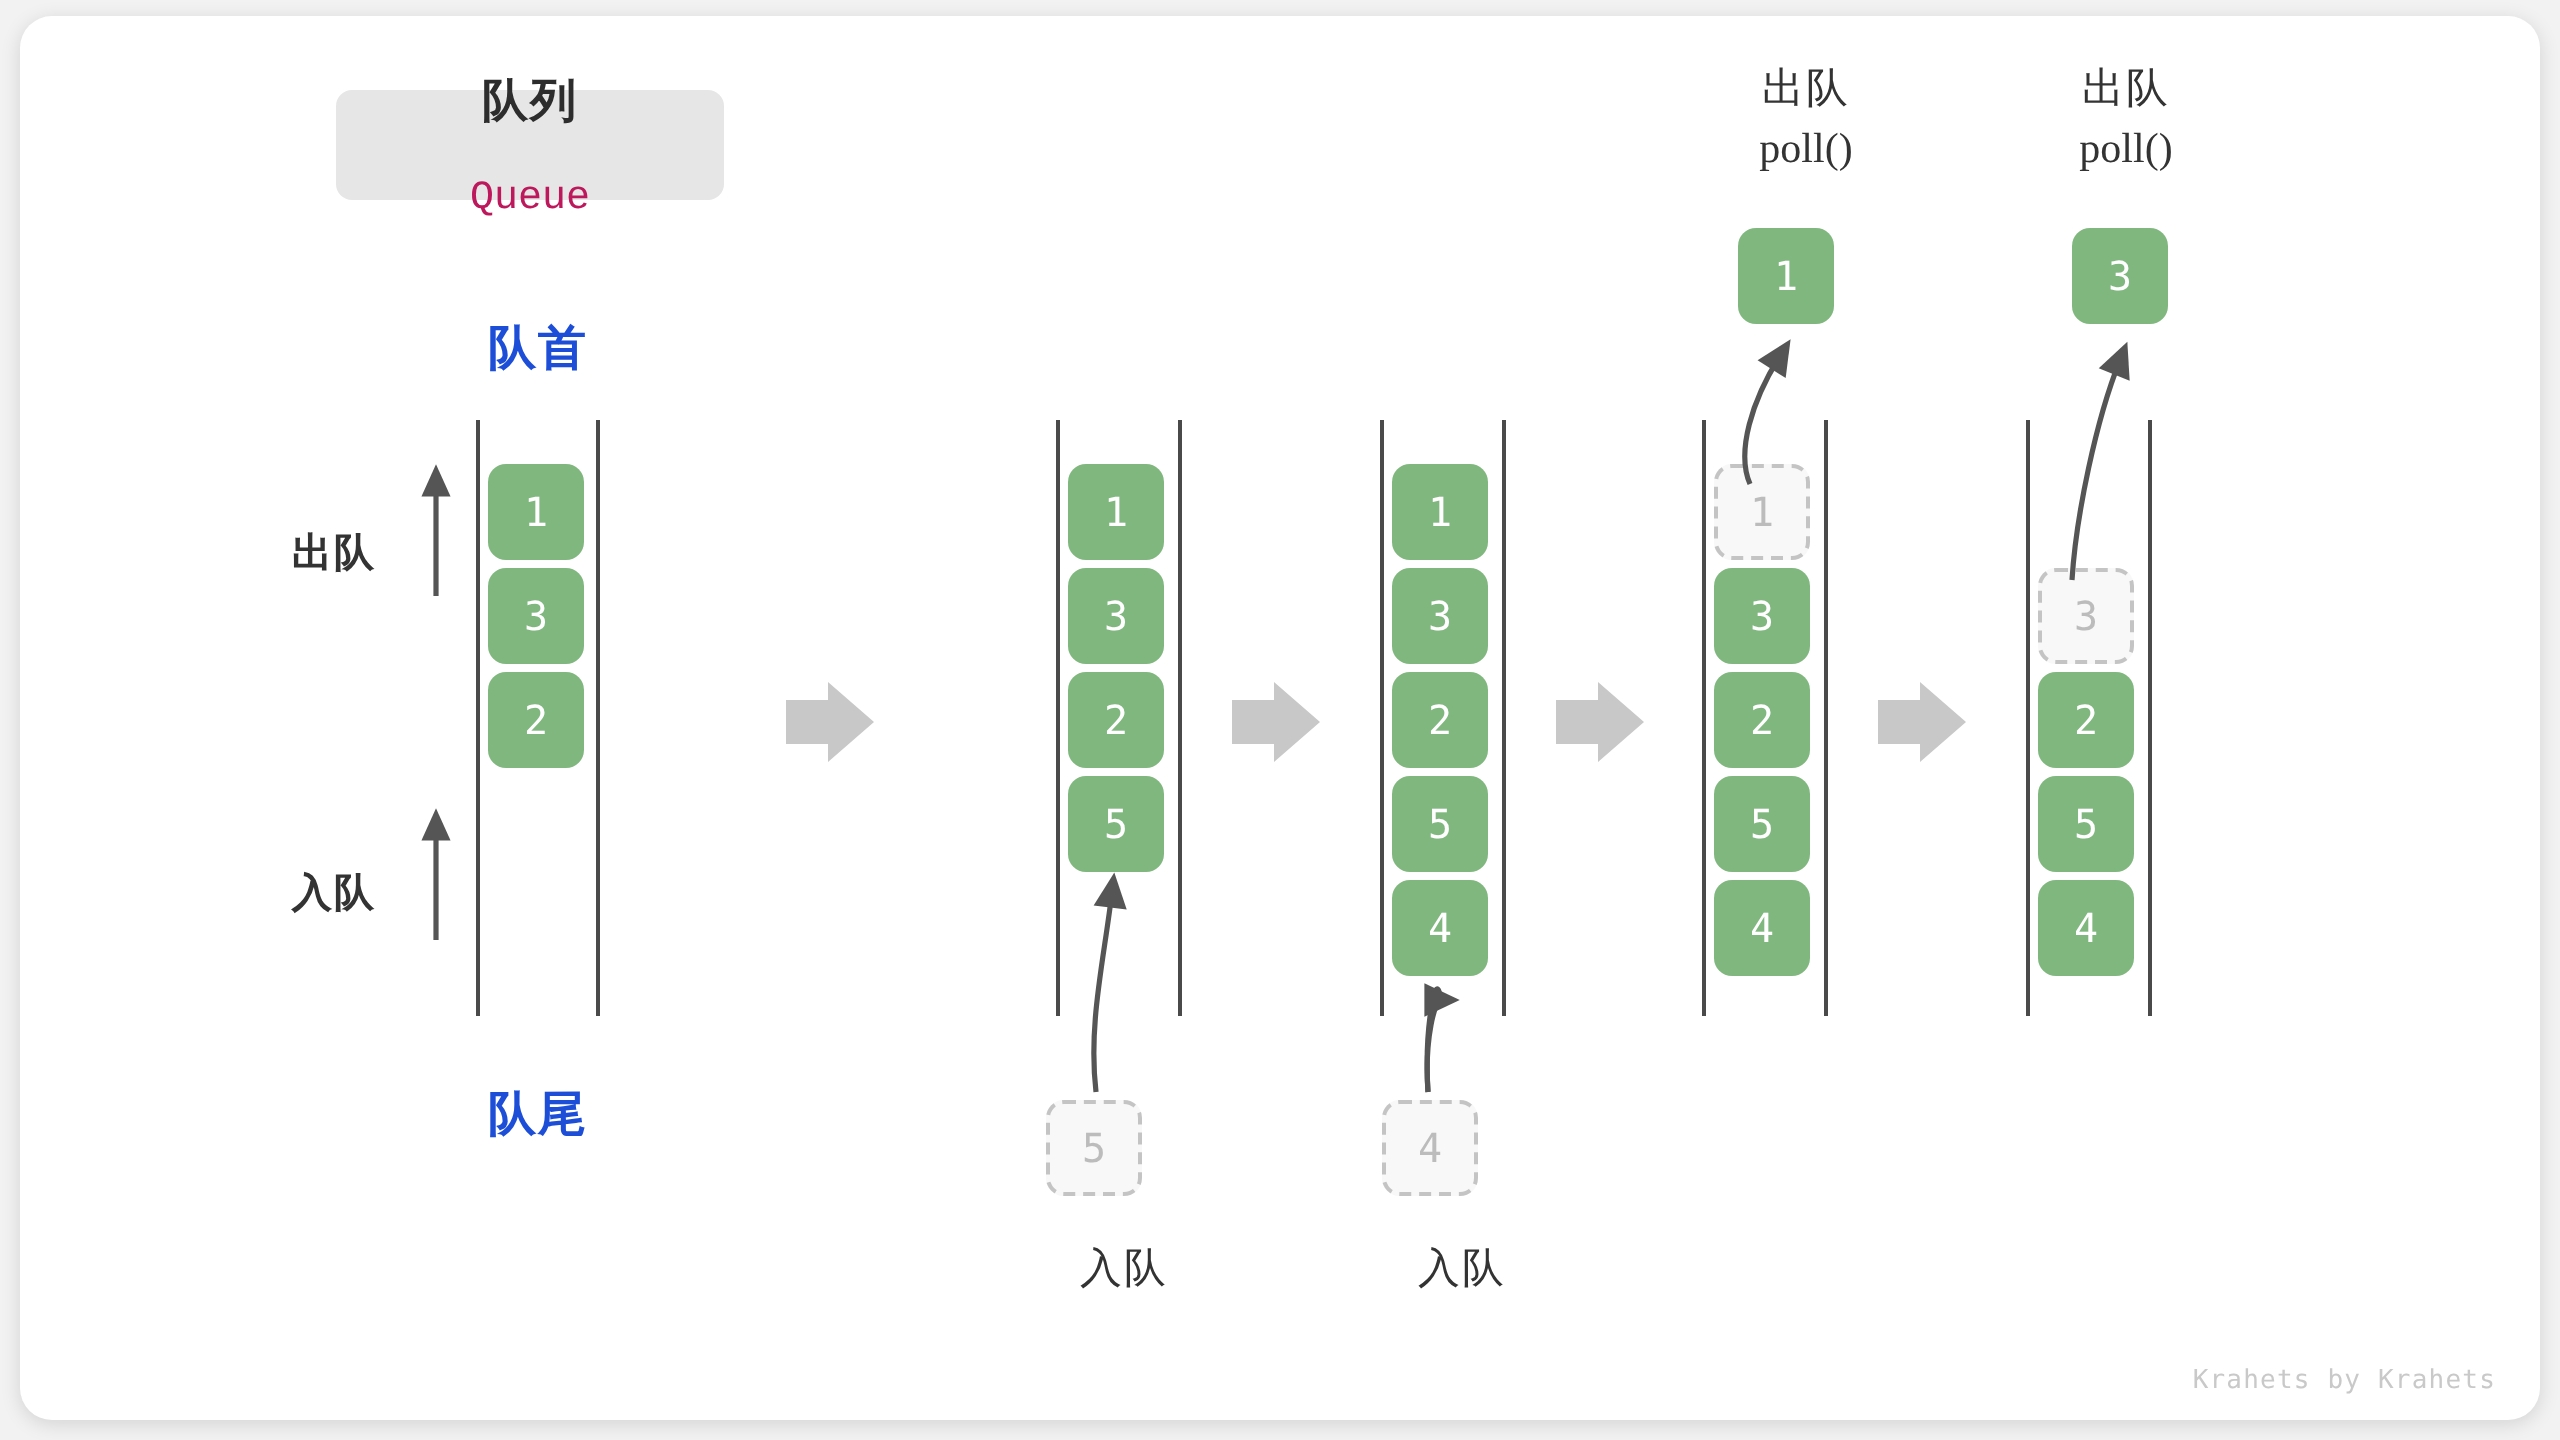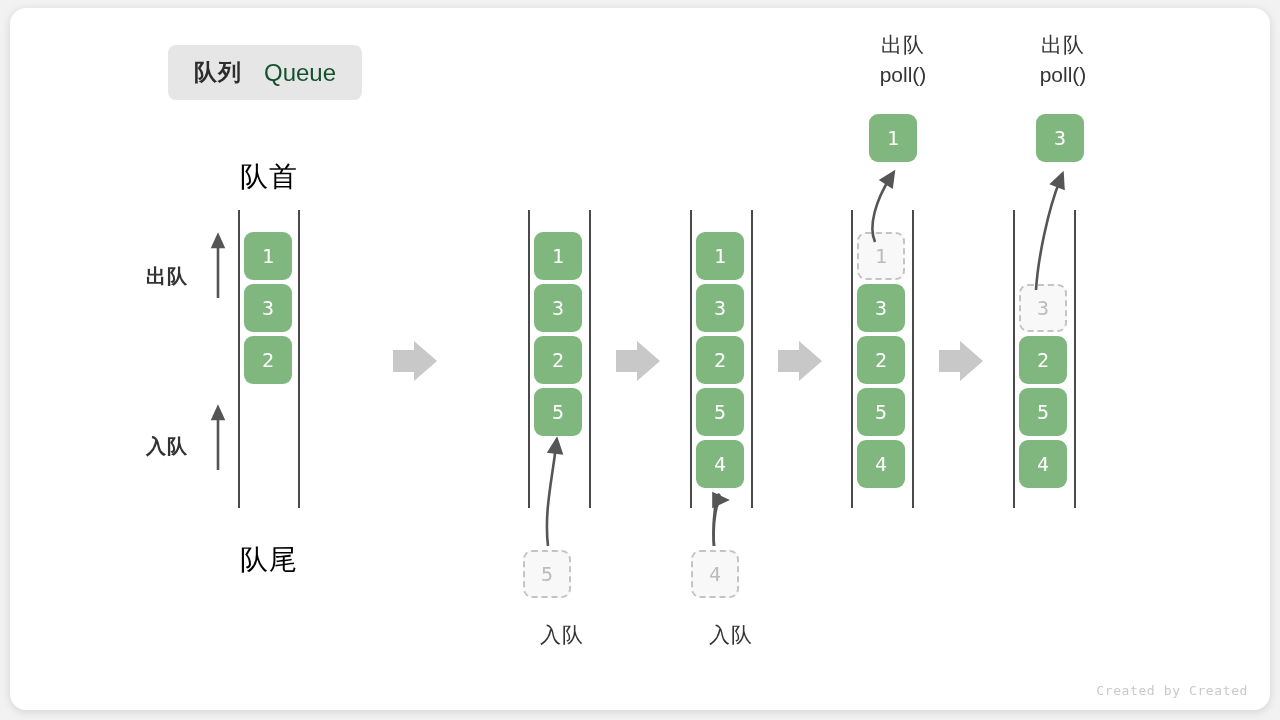--- a/index.html
+++ b/index.html
@@ -32,38 +32,39 @@
   
   #title-badge {
     left: 168px; top: 45px;
     width: 194px; height: 55px;
     background: #e6e6e6;
     border-radius: 8px;
     display: flex;
     align-items: center;
     justify-content: center;
     gap: 22px;
+    flex-direction: column;
   }
   #title-badge .cn {
     font-size: 23px;
     font-weight: bold;
     color: #2d2d2d;
     letter-spacing: 1px;
   }
   #title-badge .en {
+    font-size: 20px;
+    color: #be185d;
+    font-family: Liberation Mono, monospace;
+  }
+
+  
+  .head-label {
     font-size: 24px;
-    color: #14532d;
-    font-family: Liberation Sans, sans-serif;
-  }
-
-  
-  .head-label {
-    font-size: 28px;
-    font-weight: normal;
-    color: #000000;
+    font-weight: bold;
+    color: #1d4ed8;
     letter-spacing: 1px;
     white-space: nowrap;
   }
   #front-label { left: 238px; top: 158px; width: 62px; text-align: center; }
   #rear-label  { left: 238px; top: 541px; width: 62px; text-align: center; }
 
   
   .side-label {
     font-size: 20px;
     font-weight: bold;
@@ -111,21 +112,21 @@
     text-align: center;
     line-height: 1.42;
     white-space: nowrap;
   }
   .caption .cn {
     font-weight: normal;
     color: #333333;
     letter-spacing: 1px;
   }
   .caption .code {
-    font-family: Liberation Sans, sans-serif;
+    font-family: Liberation Serif, serif;
     color: #333333;
   }
   .caption .code .arg { color: #3d8b40; font-weight: bold; }
 
   
   #credit {
     right: 32px; bottom: 22px;
     font-size: 13px;
     color: #c9c9c9;
     font-family: "DejaVu Sans Mono", "Liberation Mono", monospace;
@@ -212,21 +213,21 @@
   <div class="abs caption" style="left:803px; top:30px; width:200px">
     <div class="cn">出队</div>
     <div class="code">poll()</div>
   </div>
 
   <div class="abs caption" style="left:963px; top:30px; width:200px">
     <div class="cn">出队</div>
     <div class="code">poll()</div>
   </div>
 
-  <div class="abs" id="credit">Created by Created</div>
+  <div class="abs" id="credit">Krahets by Krahets</div>
 
   <svg class="overlay" viewBox="0 0 1280 720">
     <defs>
       <marker id="ah" markerWidth="7" markerHeight="7" refX="3.2" refY="3.2" orient="auto">
         <path d="M0.4,0.4 L6.6,3.2 L0.4,6.0 z" fill="#555555"></path>
       </marker>
       <marker id="ah2" markerWidth="8" markerHeight="8" refX="3.4" refY="3.6" orient="auto">
         <path d="M0.4,0.4 L7.2,3.6 L0.4,6.8 z" fill="#555555"></path>
       </marker>
     </defs>

